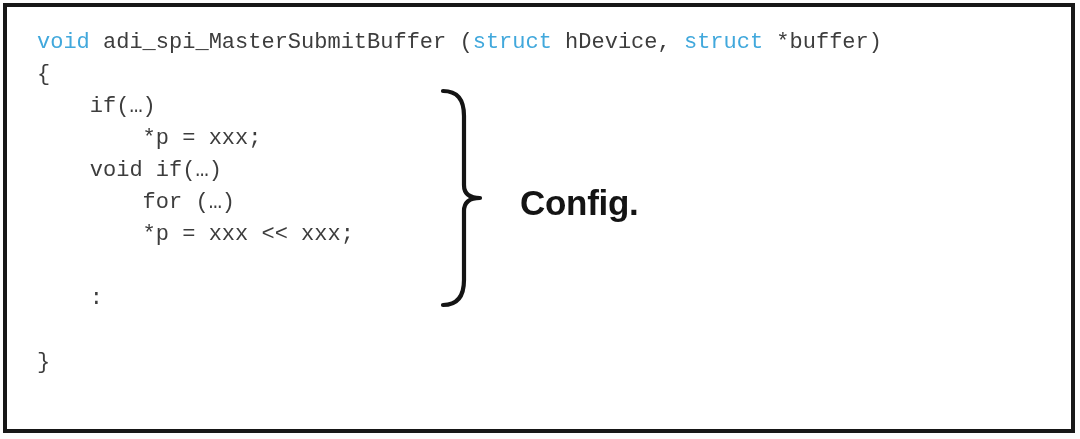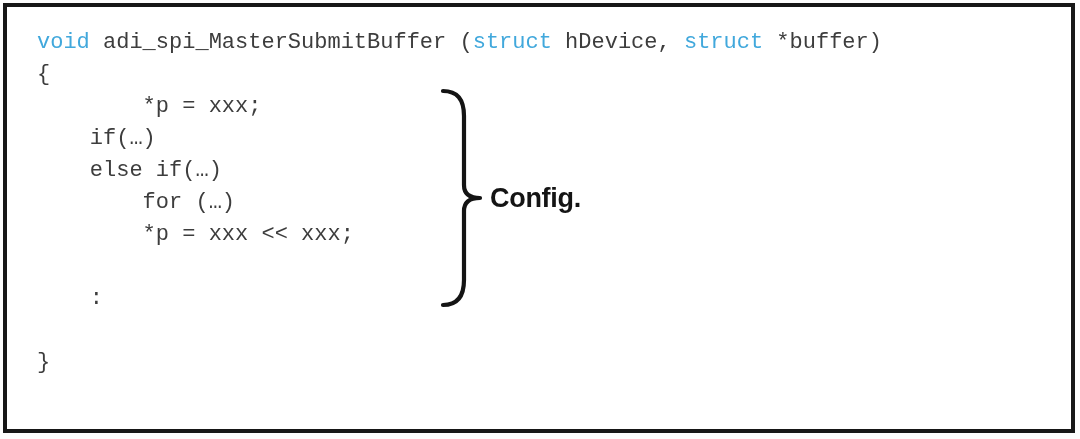--- a/index.html
+++ b/index.html
@@ -41,41 +41,41 @@
   .brace {
     position: absolute;
     left: 430px;
     top: 79px;
     width: 48px;
     height: 224px;
     color: var(--ink, #141414);
   }
   .config-label {
     position: absolute;
-    left: 483px;
+    left: 513px;
     top: 176px;
     font-family: "Liberation Sans", "DejaVu Sans", sans-serif;
     font-weight: 700;
-    font-size: 27px;
+    font-size: 35px;
     letter-spacing: -0.3px;
     color: var(--ink, #141414);
   }
 </style>
 </head>
 <body>
 
 <div class="canvas" style="--border: #161616; --bg: #ffffff; --txt: #3d3d3d; --kw: #41a8dc; --ink: #141414;">
   <div class="frame">
 
     <div class="code" id="code-block">
         <div class="code-line"><span class="kw">void</span><span class="pl"> adi_spi_MasterSubmitBuffer (</span><span class="kw">struct</span><span class="pl"> hDevice, </span><span class="kw">struct</span><span class="pl"> *buffer)</span></div>
         <div class="code-line"><span class="pl">{</span></div>
+        <div class="code-line"><span class="pl">    if(…)</span></div>
         <div class="code-line"><span class="pl">        *p = xxx;</span></div>
-        <div class="code-line"><span class="pl">    if(…)</span></div>
-        <div class="code-line"><span class="pl">    else if(…)</span></div>
+        <div class="code-line"><span class="pl">    void if(…)</span></div>
         <div class="code-line"><span class="pl">        for (…)</span></div>
         <div class="code-line"><span class="pl">        *p = xxx &lt;&lt; xxx;</span></div>
         <div class="code-line"></div>
         <div class="code-line"><span class="pl">    :</span></div>
         <div class="code-line"></div>
         <div class="code-line"><span class="pl">}</span></div>
       </div>
 
     <svg class="brace" viewBox="0 0 48 224" aria-hidden="true">
       <path d="M 6 5 Q 27 5 27 30 L 27 99 Q 27 112 43 112 Q 27 112 27 125 L 27 194 Q 27 219 6 219" fill="none" stroke="currentColor" stroke-width="4.2" stroke-linecap="round" stroke-linejoin="round"></path>

